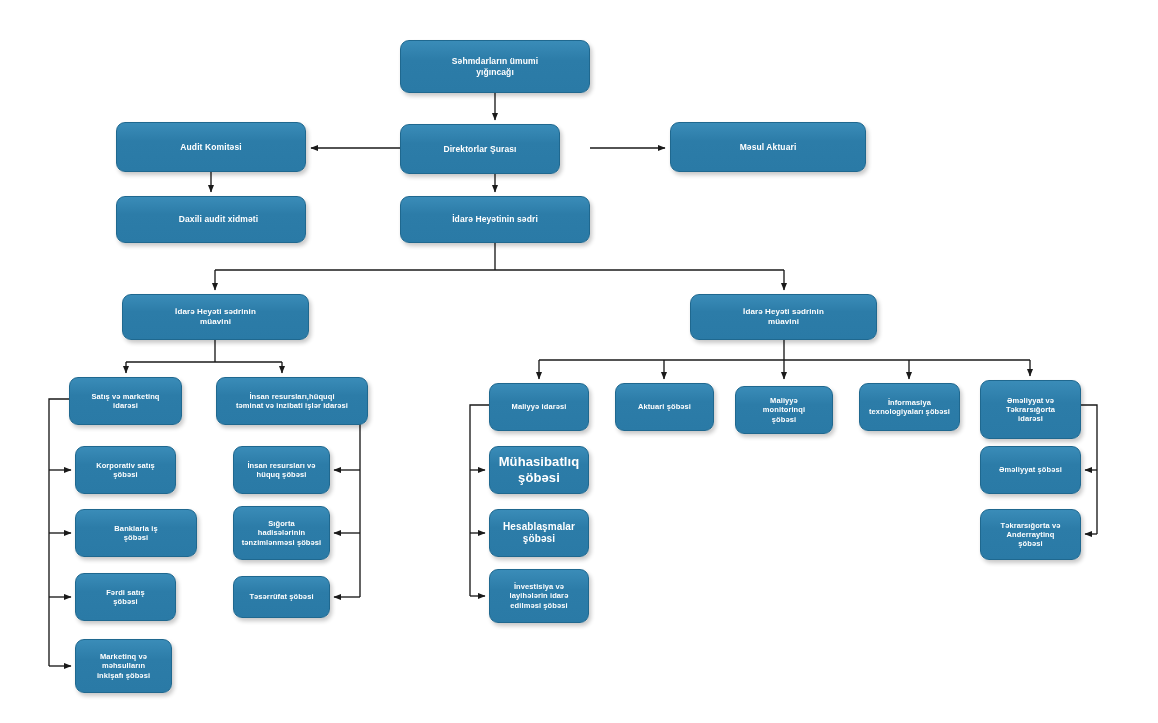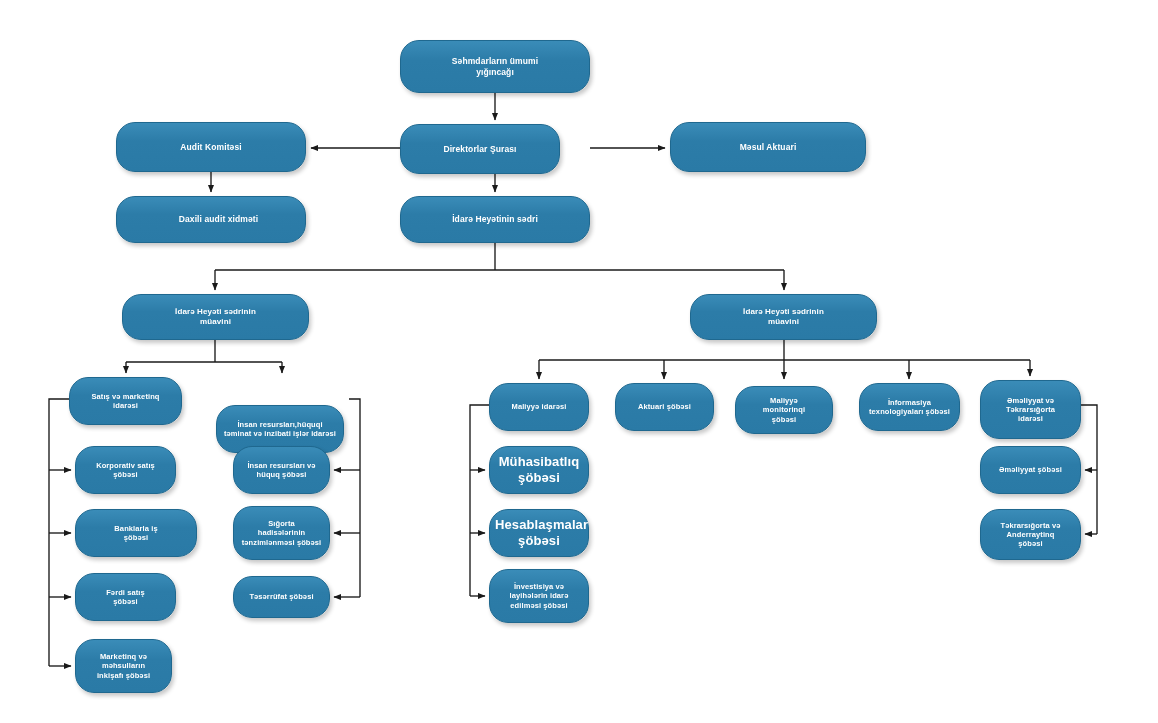--- a/index.html
+++ b/index.html
@@ -18,21 +18,21 @@
   #connector-layer {
     position: absolute;
     left: 0;
     top: 0;
     width: 1158px;
     height: 723px;
   }
   .org-node {
     position: absolute;
     box-sizing: border-box;
-    border-radius: 19px;
+    border-radius: 9px;
     border: 1px solid #1f688f;
     background: linear-gradient(to bottom, #3a8cb8 0%, #2c7ca8 38%, #2a7aa6 100%);
     box-shadow: 2px 3px 4px rgba(0,0,0,0.22);
     display: flex;
     align-items: center;
     justify-content: center;
     text-align: center;
     color: #ffffff;
     font-weight: bold;
     letter-spacing: 0.1px;
@@ -134,21 +134,21 @@
 müavini</span>
       </div>
       <div class="org-node" style="left: 690px; top: 294px; width: 187px; height: 46px;">
         <span class="org-node-label" style="font-size: 8px;">İdarə Heyəti sədrinin
 müavini</span>
       </div>
       <div class="org-node" style="left: 69px; top: 377px; width: 113px; height: 48px;">
         <span class="org-node-label" style="font-size: 7.5px;">Satış və marketinq
 idarəsi</span>
       </div>
-      <div class="org-node" style="left: 216px; top: 377px; width: 128px; height: 48px; margin-top: 28px;">
+      <div class="org-node" style="left: 216px; top: 377px; width: 152px; height: 48px;">
         <span class="org-node-label" style="font-size: 7.5px;">İnsan resursları,hüquqi
 təminat və inzibati işlər idarəsi</span>
       </div>
       <div class="org-node" style="left: 75px; top: 446px; width: 101px; height: 48px;">
         <span class="org-node-label" style="font-size: 7.5px;">Korporativ satış
 şöbəsi</span>
       </div>
       <div class="org-node" style="left: 233px; top: 446px; width: 97px; height: 48px;">
         <span class="org-node-label" style="font-size: 7.5px;">İnsan resursları və
 hüquq şöbəsi</span>
@@ -195,21 +195,21 @@
 idarəsi</span>
       </div>
       <div class="org-node" style="left: 489px; top: 446px; width: 100px; height: 48px;">
         <span class="org-node-label" style="font-size: 13px;">Mühasibatlıq
 şöbəsi</span>
       </div>
       <div class="org-node" style="left: 980px; top: 446px; width: 101px; height: 48px;">
         <span class="org-node-label" style="font-size: 7.5px;">Əməliyyat şöbəsi</span>
       </div>
       <div class="org-node" style="left: 489px; top: 509px; width: 100px; height: 48px;">
-        <span class="org-node-label" style="font-size: 13px; text-align: center;">Hesablaşmalar
+        <span class="org-node-label" style="font-size: 10px; text-align: center;">Hesablaşmalar
 şöbəsi</span>
       </div>
       <div class="org-node" style="left: 980px; top: 509px; width: 101px; height: 51px;">
         <span class="org-node-label" style="font-size: 7.5px;">Təkrarsığorta və
 Anderraytinq
 şöbəsi</span>
       </div>
       <div class="org-node" style="left: 489px; top: 569px; width: 100px; height: 54px;">
         <span class="org-node-label" style="font-size: 7.5px;">İnvestisiya və
 layihələrin idarə

